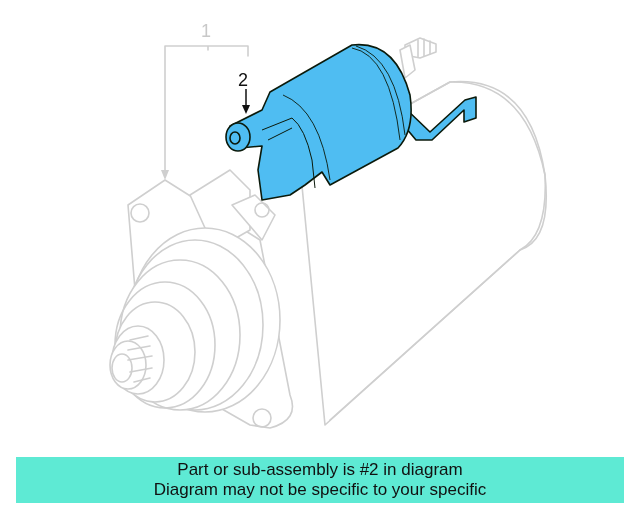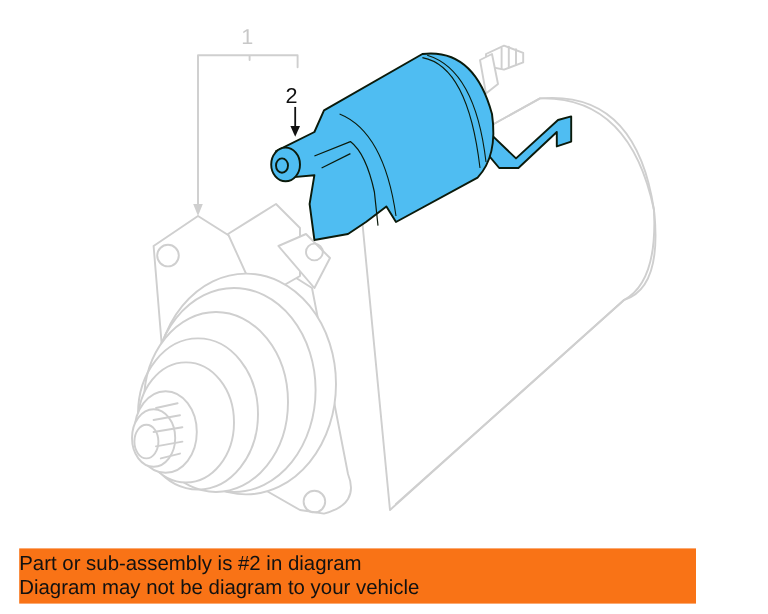--- a/index.html
+++ b/index.html
@@ -1,22 +1,22 @@
 <!DOCTYPE html>
 <html><head>
 <meta charset="utf-8">
 <style>
   html, body { margin: 0; padding: 0; background: #ffffff; }
   body { width: 640px; height: 512px; position: relative; overflow: hidden; font-family: "Liberation Sans", sans-serif; }
   .diagram { position: absolute; left: 0; top: 0; width: 640px; height: 455px; }
   .callout { position: absolute; font-family: "Liberation Sans", sans-serif; font-size: 18px; line-height: 18px; }
   .callout-1 { left: 201px; top: 22px; color: #c8c8c8; }
   .callout-2 { left: 238px; top: 71px; color: #111111; }
-  .banner { position: absolute; left: 16px; top: 457px; width: 564px; height: 46px; background: #f97316;
-            display: flex; flex-direction: column; align-items: flex-start; justify-content: center; }
+  .banner { position: absolute; left: 16px; top: 457px; width: 608px; height: 46px; background: #5eead4;
+            display: flex; flex-direction: column; align-items: center; justify-content: center; }
   .banner-line { font-size: 17px; line-height: 20px; color: #111111; white-space: nowrap; }
 </style>
 </head>
 <body>
 
 <div class="diagram">
   <svg width="640" height="455" viewBox="0 0 640 455">
     <g fill="none" stroke="#cfcfcf" stroke-width="1.6" stroke-linejoin="round" stroke-linecap="round">
 
       <path d="M300 165 L450 82 Q530 75 545 175 Q552 240 520 250 L325 425 Z" fill="#ffffff"></path>
@@ -70,14 +70,14 @@
 
 <div class="callout callout-1">1</div>
 <div class="callout callout-2">2</div>
 <svg style="position:absolute;left:240px;top:89px" width="12" height="26">
   <line x1="6" y1="0" x2="6" y2="20" stroke="#111" stroke-width="1.5"></line>
   <path d="M2 16 L6 25 L10 16 Z" fill="#111"></path>
 </svg>
 
 <div class="banner">
   <div class="banner-line">Part or sub-assembly is #2 in diagram</div>
-  <div class="banner-line">Diagram may not be diagram to your vehicle</div>
+  <div class="banner-line">Diagram may not be specific to your specific</div>
 </div>
 
 </body></html>

